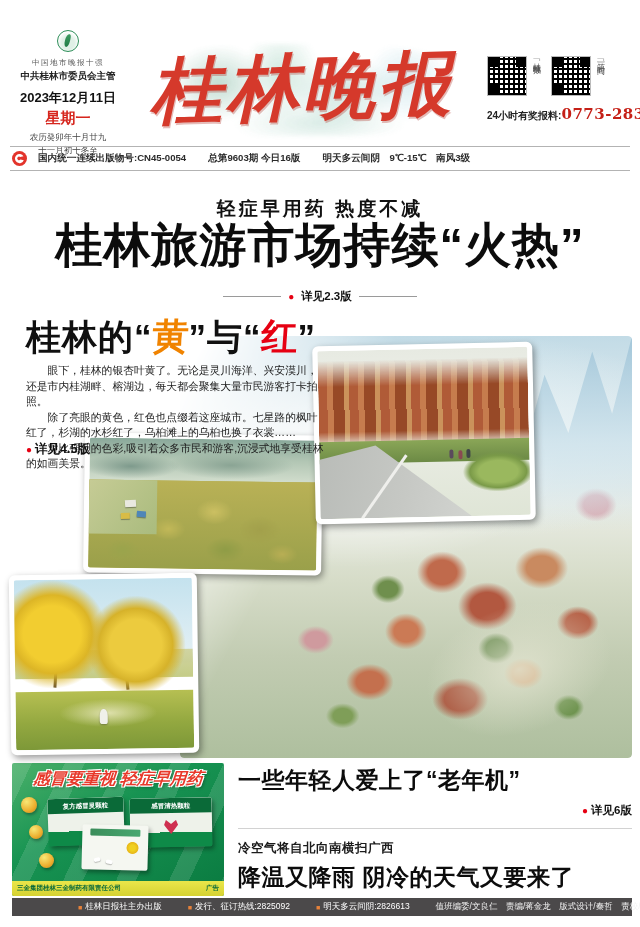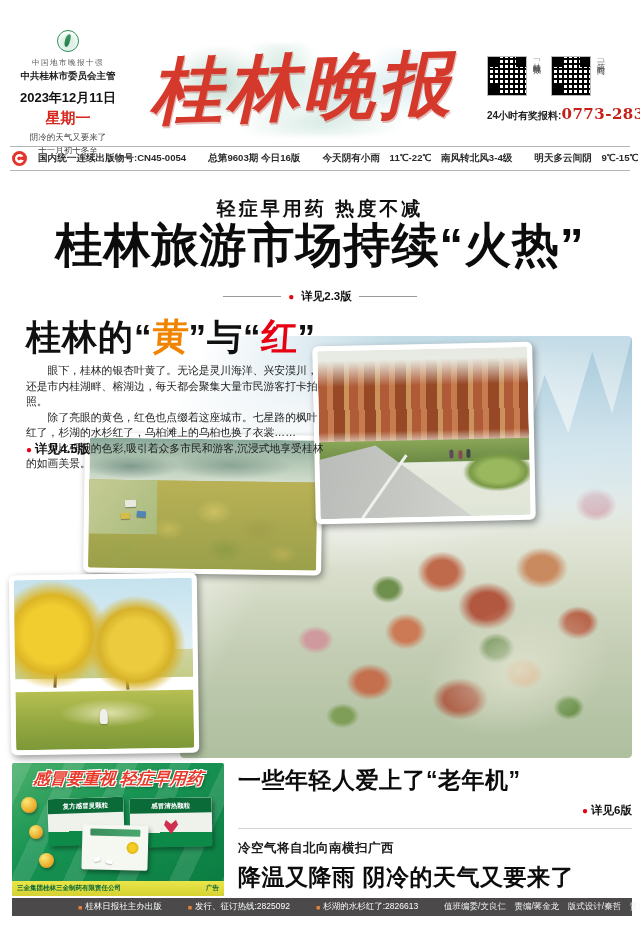--- a/index.html
+++ b/index.html
@@ -217,21 +217,21 @@
 
 <div id="page">
 
   <div class="abs mh-left">
     <span class="emblem"><i></i></span>
     <div class="mh-caption">中国地市晚报十强</div>
     <div class="mh-super">中共桂林市委员会主管</div>
     <div class="mh-date">2023年12月11日</div>
     <div class="mh-week">星期一</div>
     <div class="mh-lunar">
-      <div>阴冷的天气又要来了</div>
+      <div>农历癸卯年十月廿九</div>
       <div>十一月初十冬至</div>
     </div>
   </div>
 
   <div class="abs mh-art"></div>
   <div class="abs mh-title">桂林晚报</div>
 
   <div class="abs mh-right">
     <div class="qr-row">
       <span class="qr"></span>
@@ -244,21 +244,20 @@
     </div>
   </div>
 
   <div class="abs infobar">
     <svg width="15" height="15" viewBox="0 0 15 15">
       <circle cx="7.5" cy="7.5" r="7.5" fill="#e3342b"></circle>
       <path d="M11.5 5.2 A4.6 4.6 0 1 0 11.8 9.2 L8.4 8.6 A1.8 1.8 0 1 1 8.2 6.0 Z" fill="#fff"></path>
     </svg>
     <span>国内统一连续出版物号:CN45-0054</span>
     <span>总第9603期 今日16版</span>
-    <span>今天阴有小雨　11℃-22℃　南风转北风3-4级</span>
     <span>明天多云间阴　9℃-15℃　南风3级</span>
   </div>
 
   <div class="abs lead-kicker">轻症早用药 热度不减</div>
   <div class="abs lead-headline">桂林旅游市场持续“火热”</div>
   <div class="abs lead-ref ref-row">
     <span class="dash"></span>
     <span class="dot">●</span>
     <span class="ref-text">详见2.3版</span>
     <span class="dash"></span>
@@ -368,18 +367,18 @@
     <span class="f-item">
       <span class="f-marker">■</span>
       <span>桂林日报社主办出版</span>
     </span>
     <span class="f-item">
       <span class="f-marker">■</span>
       <span>发行、征订热线:2825092</span>
     </span>
     <span class="f-item">
       <span class="f-marker">■</span>
-      <span>杉湖的水杉红了:2826613</span>
+      <span>明天多云间阴:2826613</span>
     </span>
     <span class="f-credits">值班编委/文良仁　责编/蒋金龙　版式设计/秦哲　责校/覃骊</span>
   </div>
 
 </div>
 
 </body></html>

